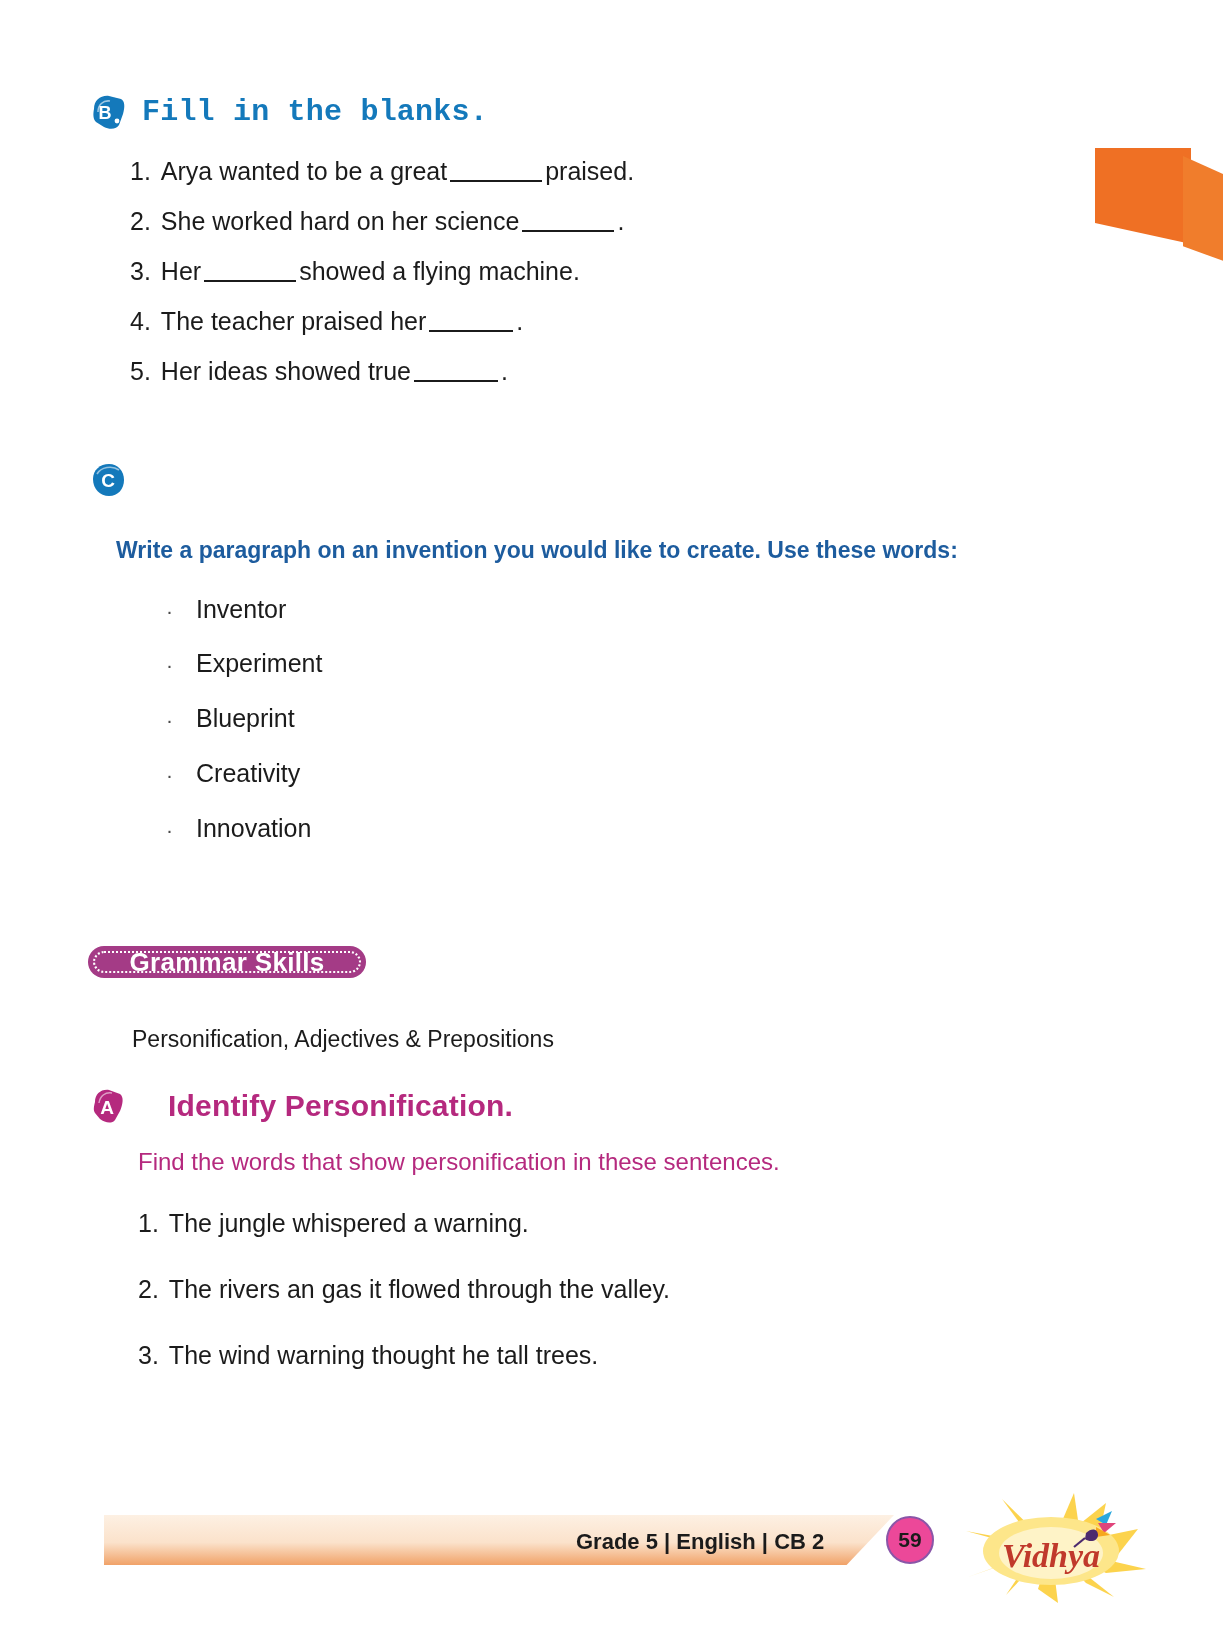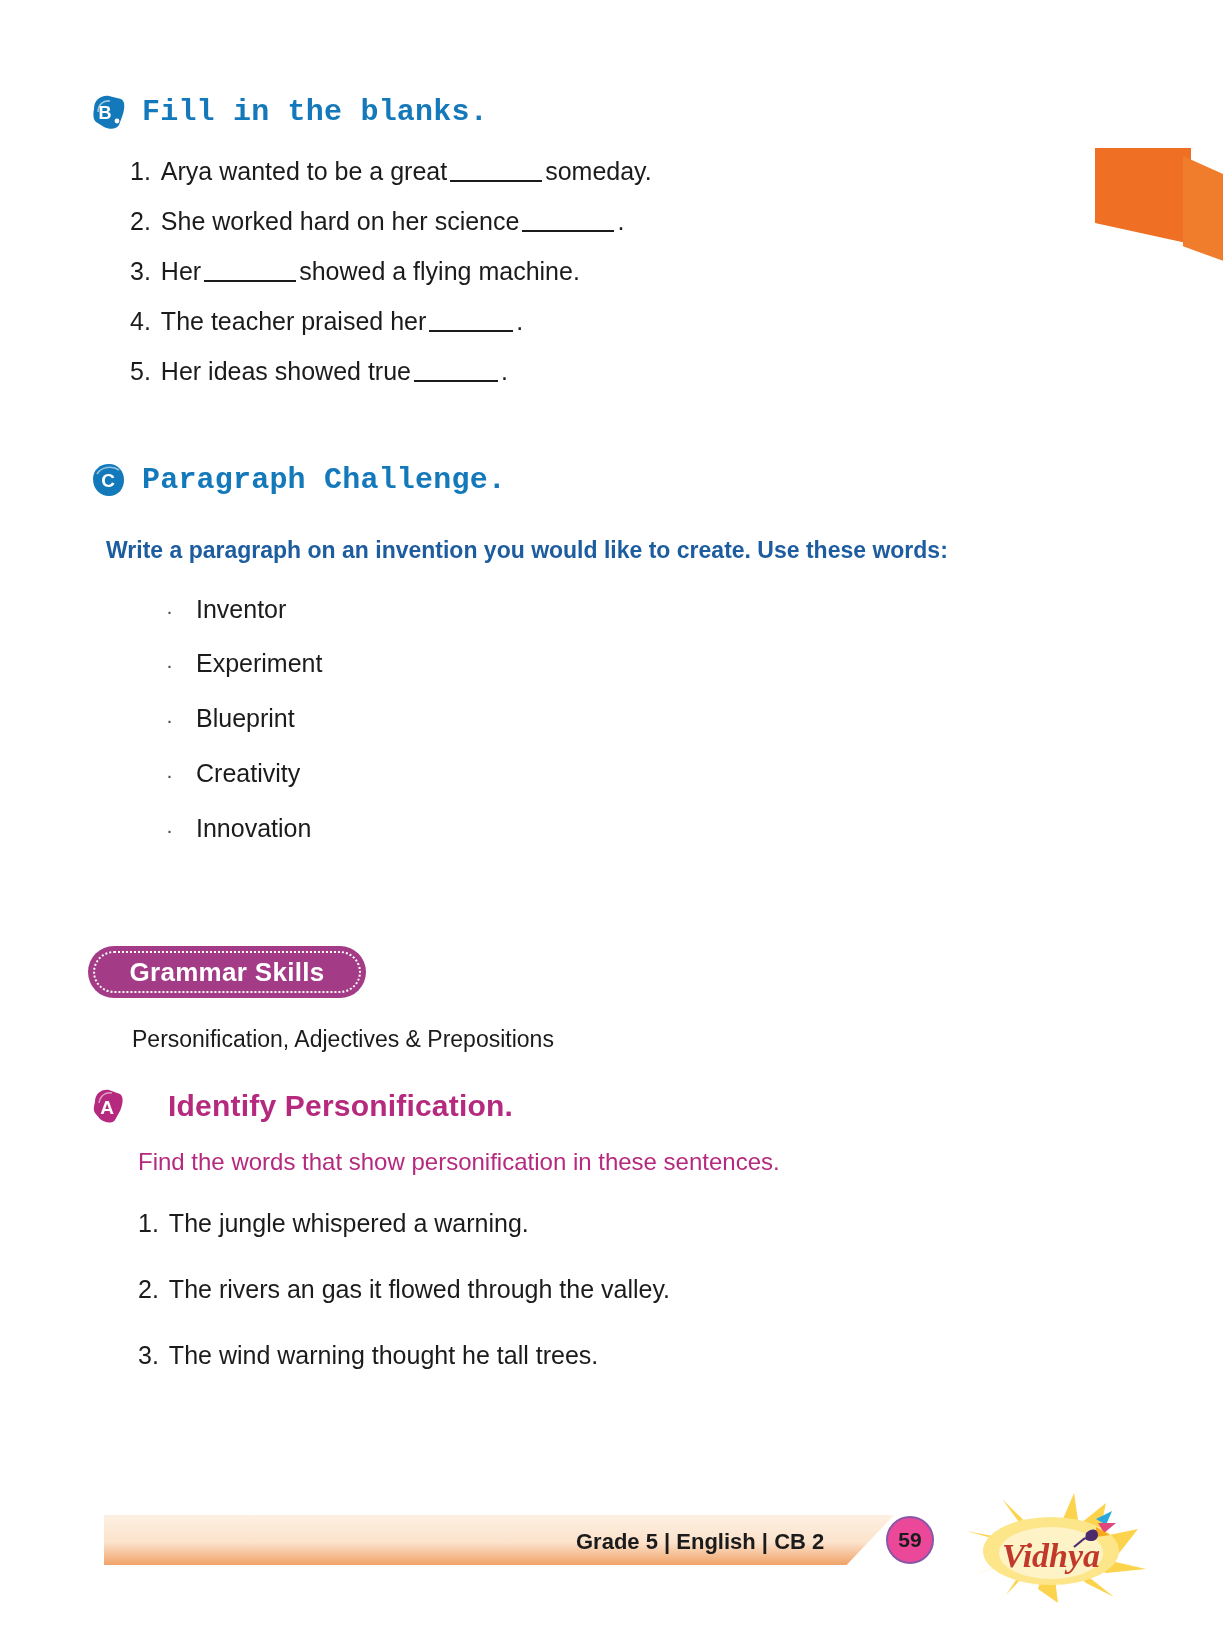--- a/index.html
+++ b/index.html
@@ -119,21 +119,21 @@
     font-size: 21px;
     text-align: left;
   }
 
   
   .skills-banner {
     position: absolute;
     left: 88px;
     top: 946px;
     width: 278px;
-    height: 52px;
+    height: 32px;
     background: #a43b86;
     border-radius: 26px;
     display: flex;
     align-items: center;
     justify-content: center;
   }
   .skills-banner::before {
     content: "";
     position: absolute;
     left: 5px; top: 5px; right: 5px; bottom: 5px;
@@ -250,21 +250,21 @@
           <text x="17" y="27" font-family="Liberation Sans, sans-serif" font-size="18" font-weight="700" fill="#ffffff" text-anchor="middle">B</text>
           <circle cx="29" cy="29" r="2.4" fill="#ffffff"></circle>
         </svg>
       </span>
       <span class="sec-title blue">Fill in the blanks.</span>
     </div>
 
     <ul class="qlist" style="margin-top:24px; margin-left:42px;">
       <li class="qitem" style="margin-bottom:20px;">
         <span class="qnum">1.</span>
-        <span class="qtext"><span>Arya wanted to be a great</span><span class="blank-line"></span><span>someday.</span></span>
+        <span class="qtext"><span>Arya wanted to be a great</span><span class="blank-line"></span><span>praised.</span></span>
       </li>
       <li class="qitem" style="margin-bottom:20px;">
         <span class="qnum">2.</span>
         <span class="qtext"><span>She worked hard on her science</span><span class="blank-line"></span><span>.</span></span>
       </li>
       <li class="qitem" style="margin-bottom:20px;">
         <span class="qnum">3.</span>
         <span class="qtext"><span>Her</span><span class="blank-line"></span><span>showed a flying machine.</span></span>
       </li>
       <li class="qitem" style="margin-bottom:20px;">
@@ -280,24 +280,23 @@
 
   <div class="section" style="top:460px;">
     <div class="sec-head">
       <span class="badge-icon">
         <svg viewBox="0 0 40 40">
           <path d="M5 19 C5 10, 12 4, 21 4 C30 4, 36 11, 36 20 C36 29, 30 36, 21 36 C12 36, 5 29, 5 19 Z" fill="#1479bb"></path>
           <path d="M9 14 C13 7, 24 5, 31 10" fill="none" stroke="#ffffff" stroke-width="1.6" opacity=".55"></path>
           <text x="20" y="27" font-family="Liberation Sans, sans-serif" font-size="19" font-weight="700" fill="#ffffff" text-anchor="middle">C</text>
         </svg>
       </span>
-      <span class="sec-title blue">Paragraph Challenge.</span>
     </div>
 
-    <div class="instruct-blue" style="margin-top:34px; margin-left:18px;">Write a paragraph on an invention you would like to create. Use these words:</div>
+    <div class="instruct-blue" style="margin-top:34px; margin-left:28px;">Write a paragraph on an invention you would like to create. Use these words:</div>
 
     <ul class="wordlist" style="margin-top:28px; margin-left:78px;">
       <li class="worditem" style="margin-bottom:26px;">
         <span class="word-bullet">·</span>
         <span>Inventor</span>
       </li>
       <li class="worditem" style="margin-bottom:26px;">
         <span class="word-bullet">·</span>
         <span>Experiment</span>
       </li>

